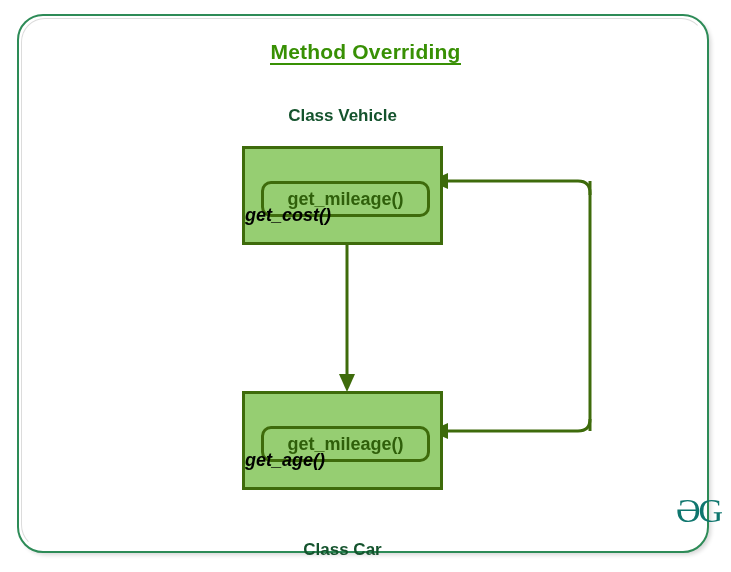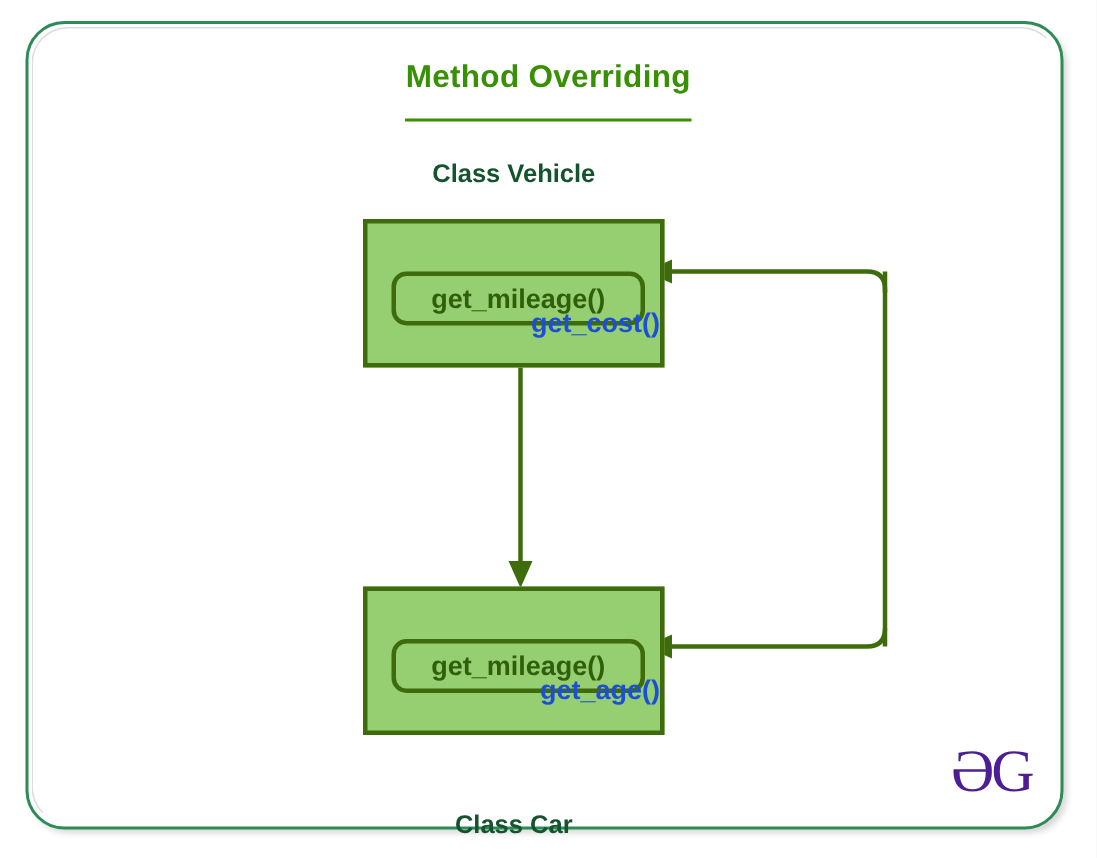--- a/index.html
+++ b/index.html
@@ -53,21 +53,21 @@
     top: 40px;
     width: 731px;
     text-align: center;
     color: #389004;
     font-size: 21px;
     font-weight: bold;
     letter-spacing: 0.2px;
   }
   #title span {
     border-bottom: 2px solid #389004;
-    padding-bottom: 16px;
+    padding-bottom: 0;
   }
 
   
   #wires {
     position: absolute;
     left: 0;
     top: 0;
     width: 731px;
     height: 572px;
     pointer-events: none;
@@ -98,24 +98,25 @@
     color: #2f5f0a;
     font-size: 18px;
     font-weight: bold;
     margin-top: 16px;
   }
   .method-plain {
     position: absolute;
     left: 0;
     top: 56px;
     width: 100%;
-    text-align: right;
-    color: #1d4ed8;
+    text-align: left;
+    color: #000000;
     font-size: 18px;
     font-weight: bold;
+    font-style: italic;
   }
 
   
   .class-caption {
     position: absolute;
     width: 201px;
     text-align: center;
     color: #14532d;
     font-size: 17px;
     font-weight: bold;
@@ -132,25 +133,25 @@
     background: #ffffff;
     padding: 2px 6px;
     white-space: nowrap;
   }
   #label-inheritance { left: 262px; top: 297px; }
   #label-overriden   { left: 492px; top: 290px; }
 
   
   #gfg-logo {
     position: absolute;
-    left: 634px;
+    left: 676px;
     top: 494px;
-    color: #4c1d95;
+    color: #0f766e;
     font-family: "Liberation Serif", serif;
-    font-size: 40px;
+    font-size: 34px;
     line-height: 1;
     letter-spacing: -2px;
   }
 </style>
 </head>
 <body>
 
 <div id="canvas">
 
   <div id="frame"></div>

